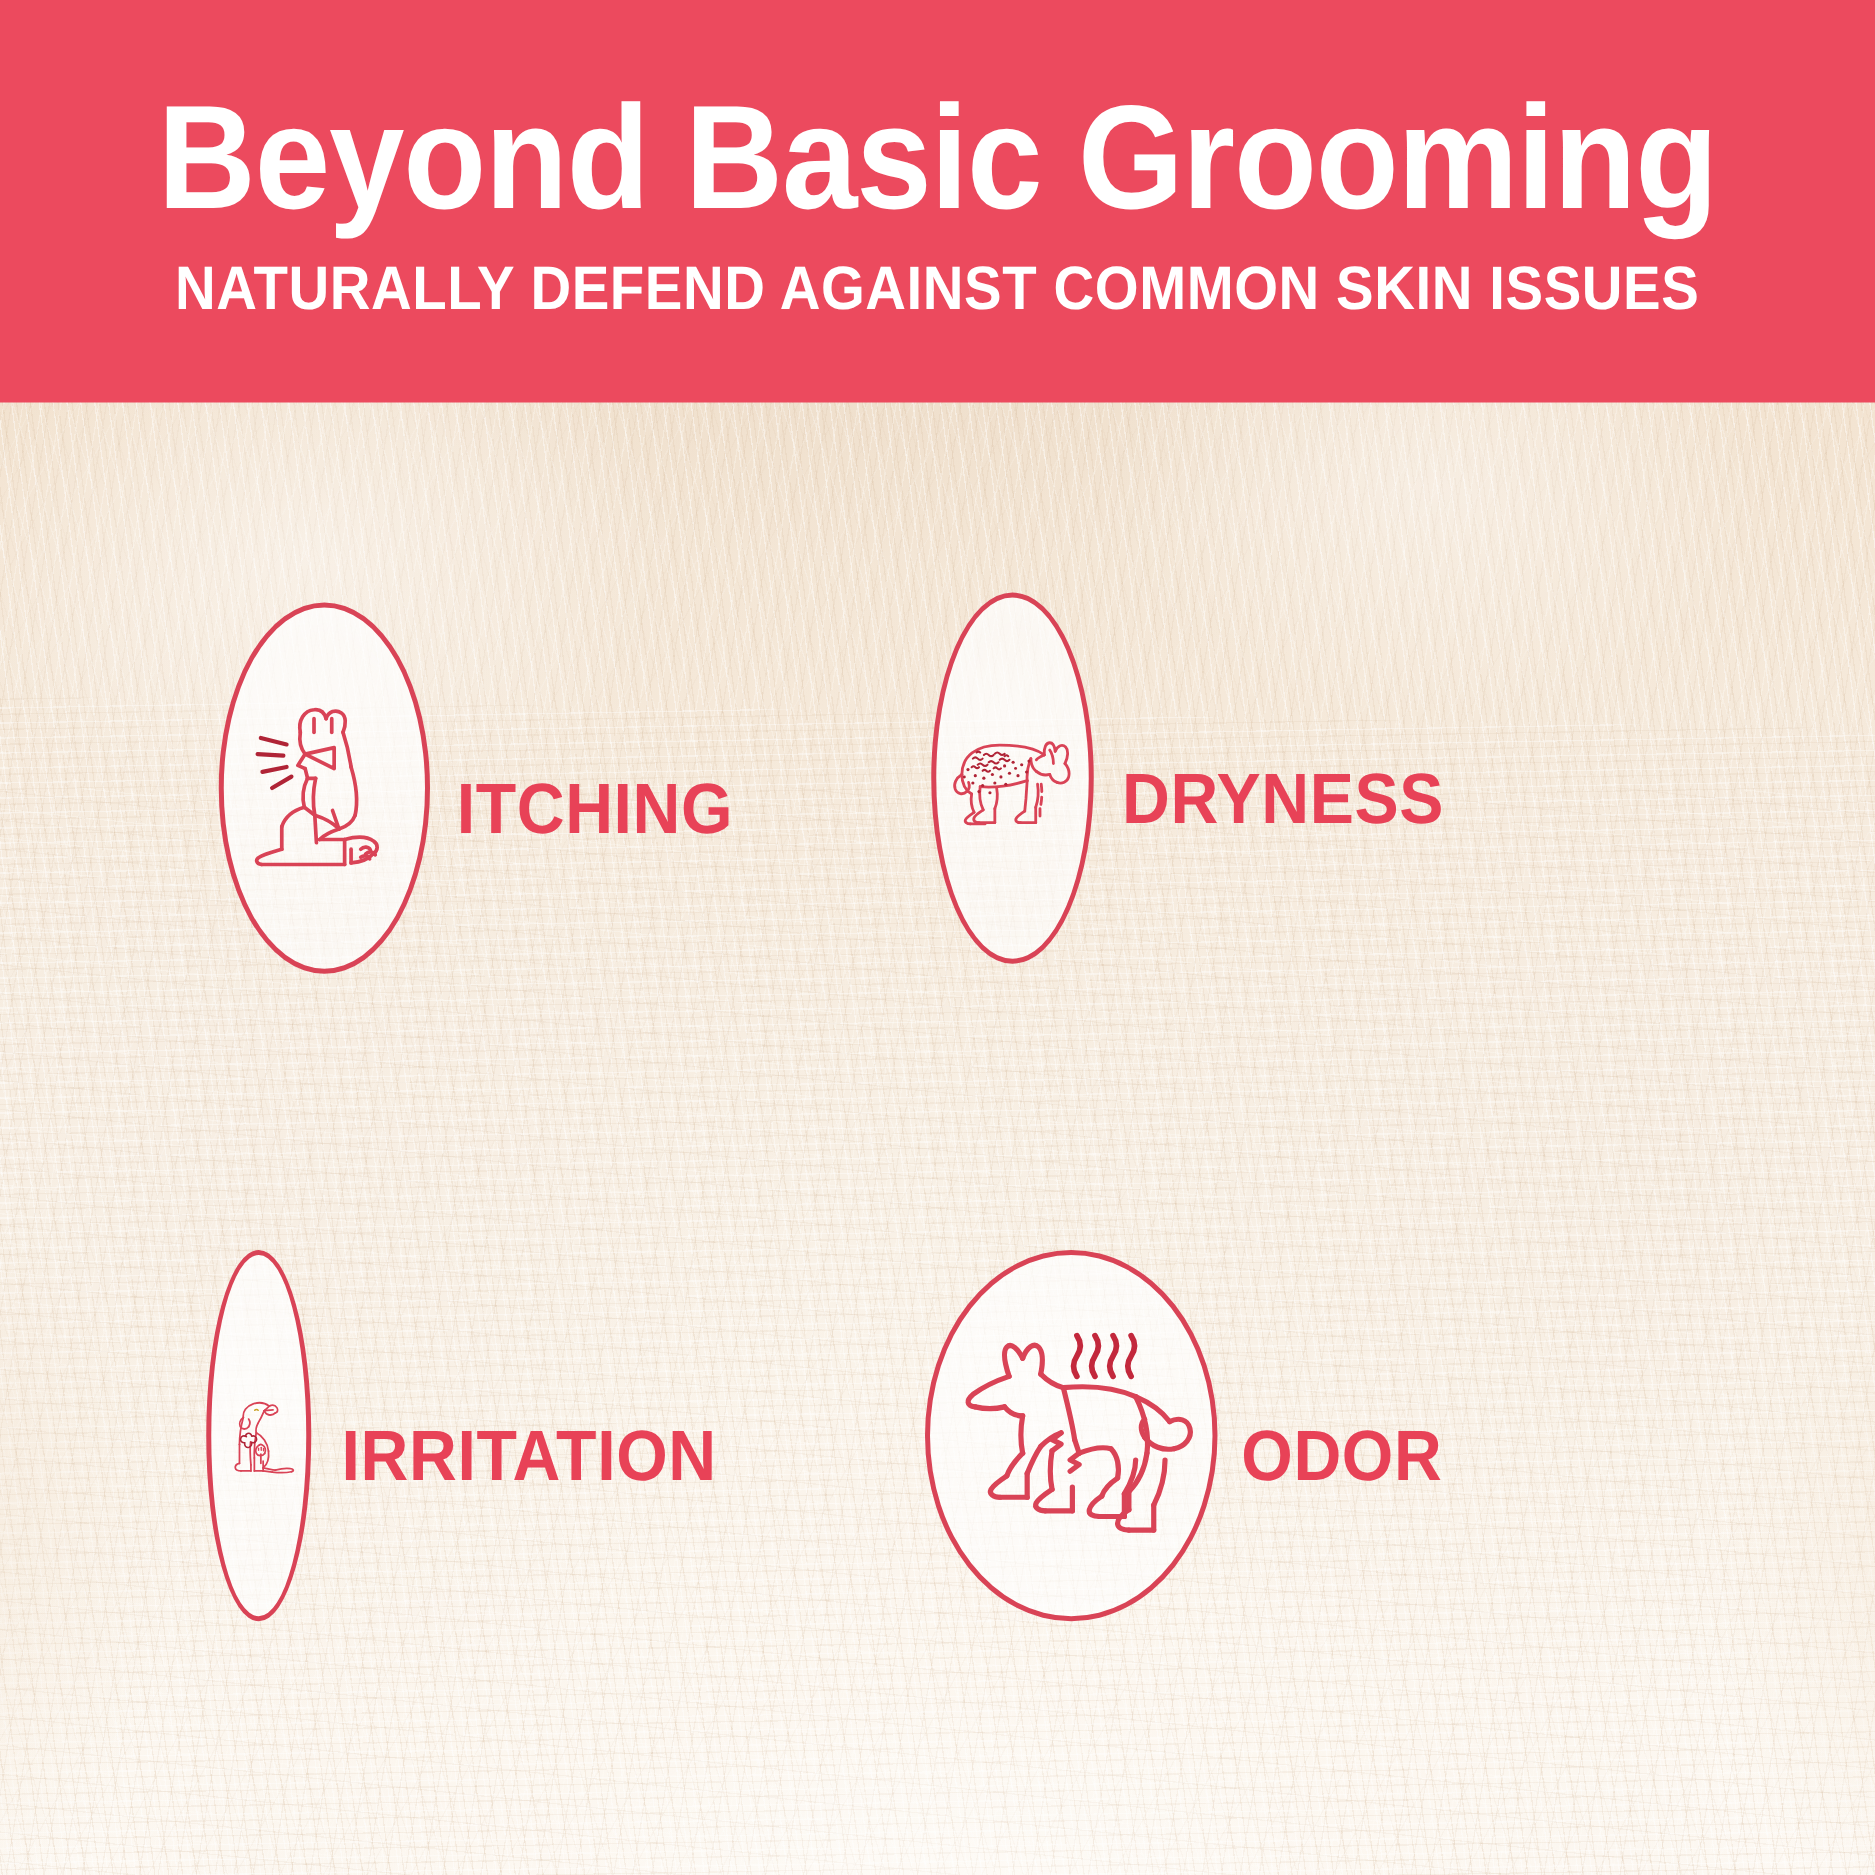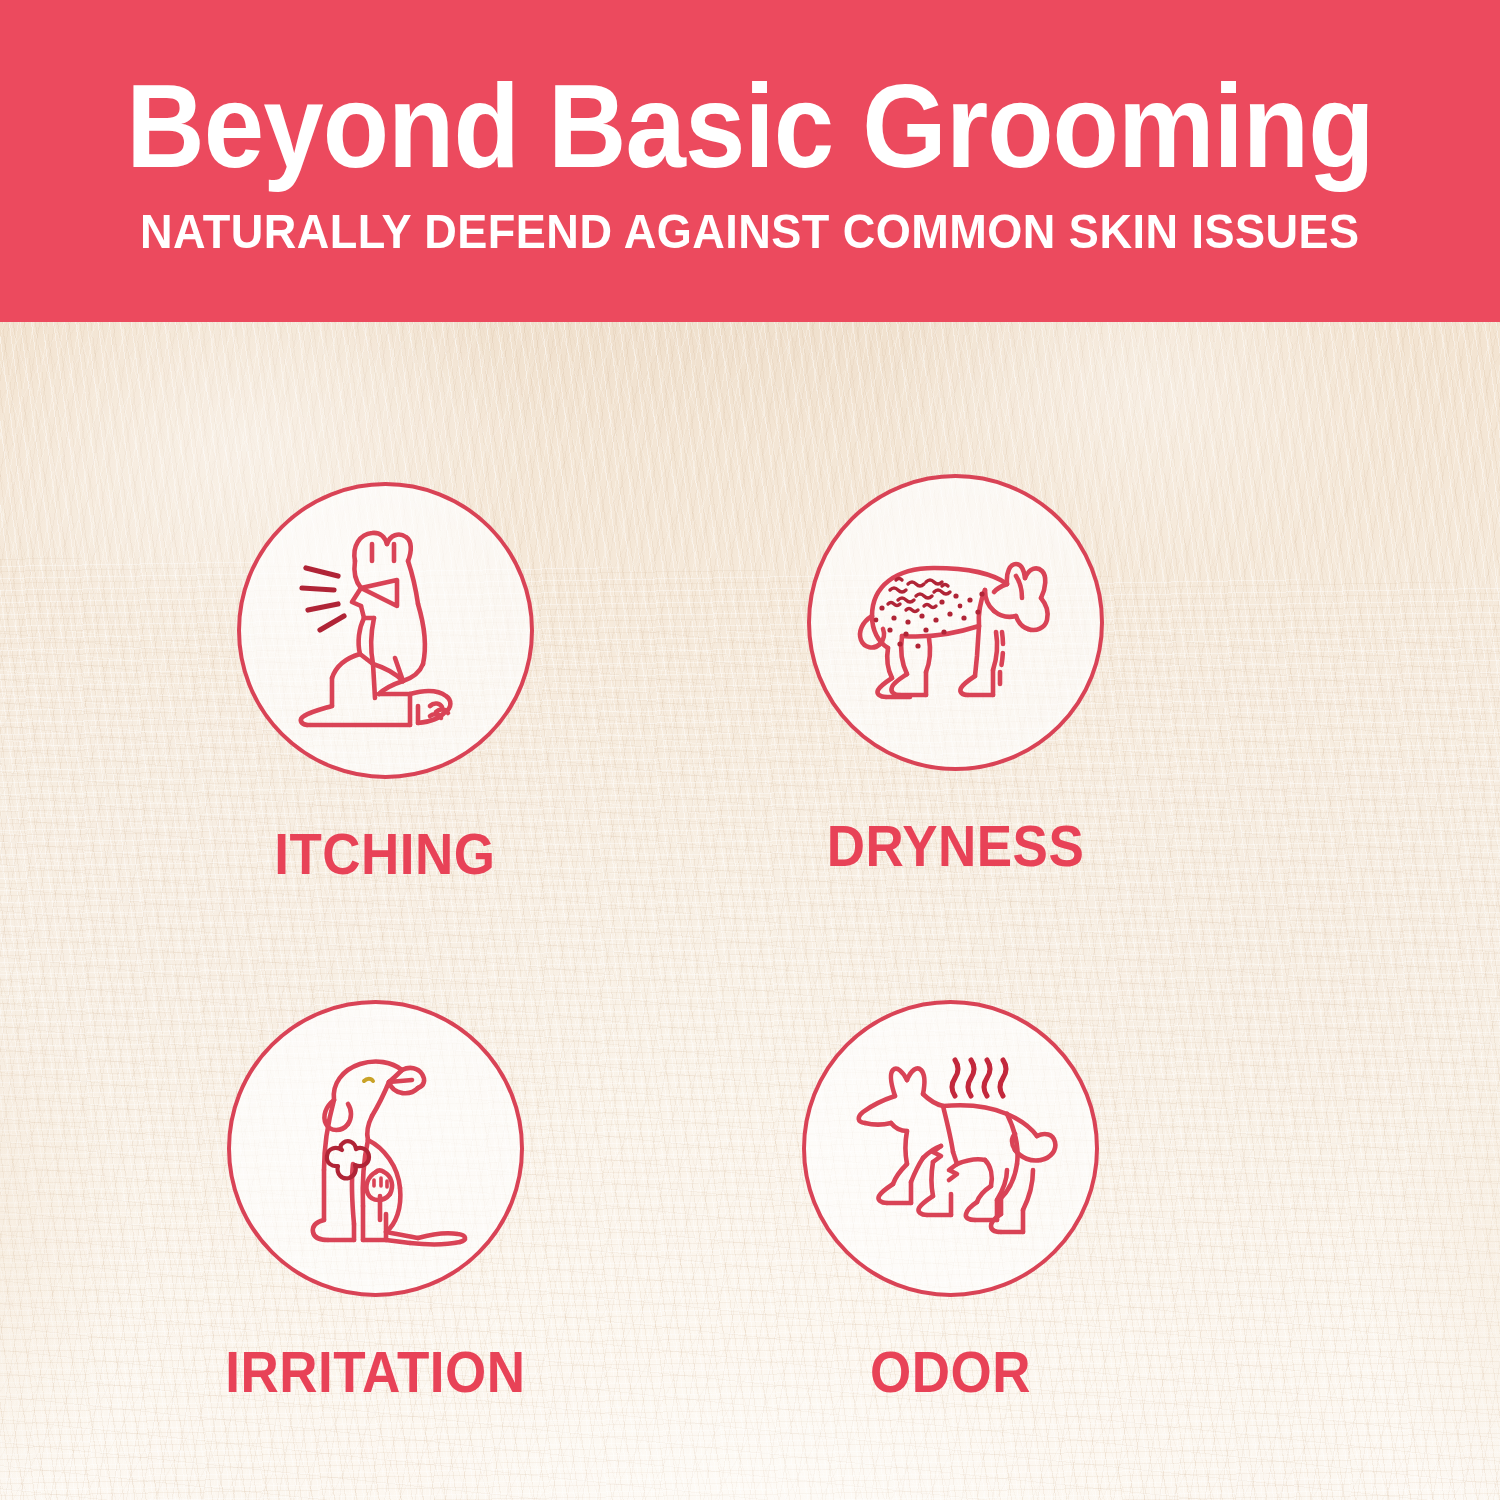--- a/index.html
+++ b/index.html
@@ -138,21 +138,21 @@
   #icon-grid {
     position:absolute;
     left:0; top:322px;
     width:1500px; height:1178px;
     z-index:5;
   }
   .feature {
     position:absolute;
     width:420px;
     display:flex;
-    flex-direction:column;
+    flex-direction:row;
     align-items:center;
     gap:13px;
   }
   #feature-itching   { left:175px; top:160px; }
   #feature-dryness   { left:745px; top:152px; }
   #feature-irritation{ left:165px; top:678px; }
   #feature-odor      { left:740px; top:678px; }
 
   .circle-wrap {
     position:relative;

